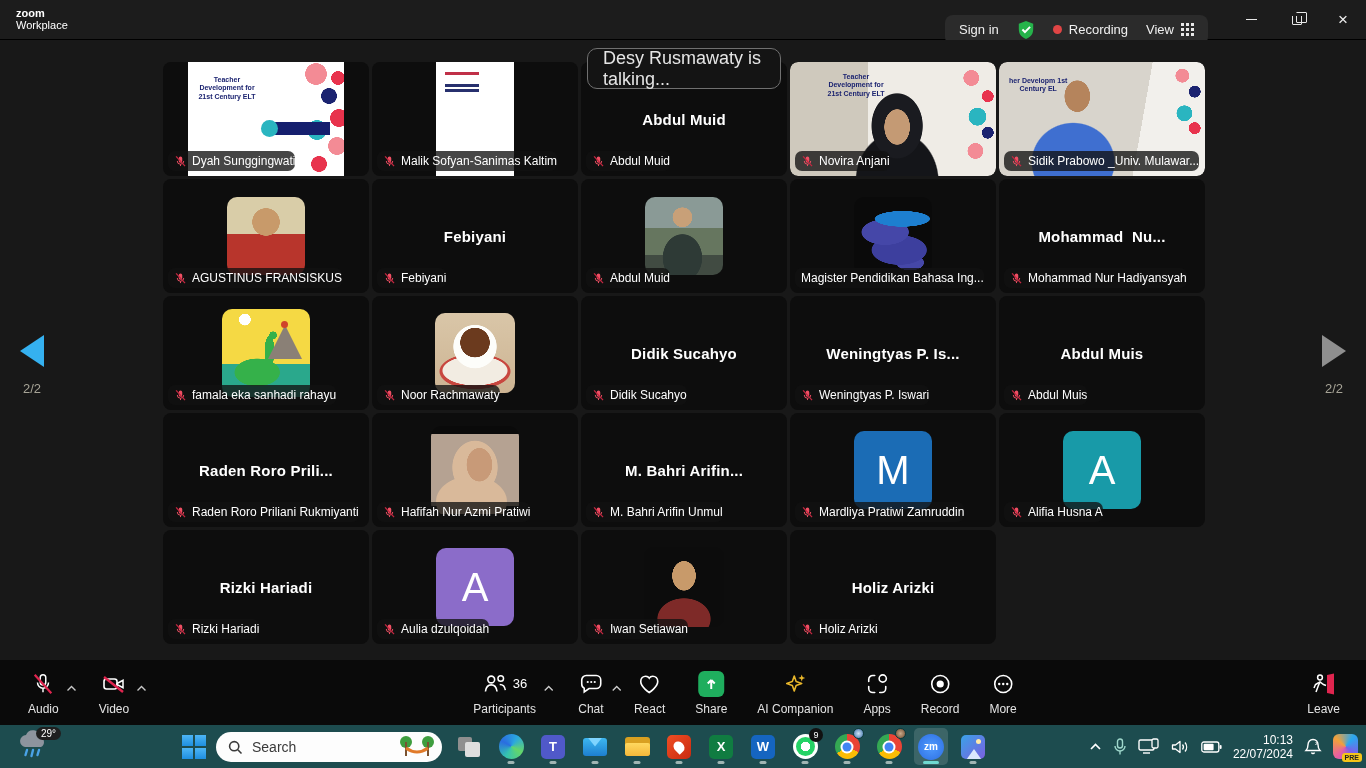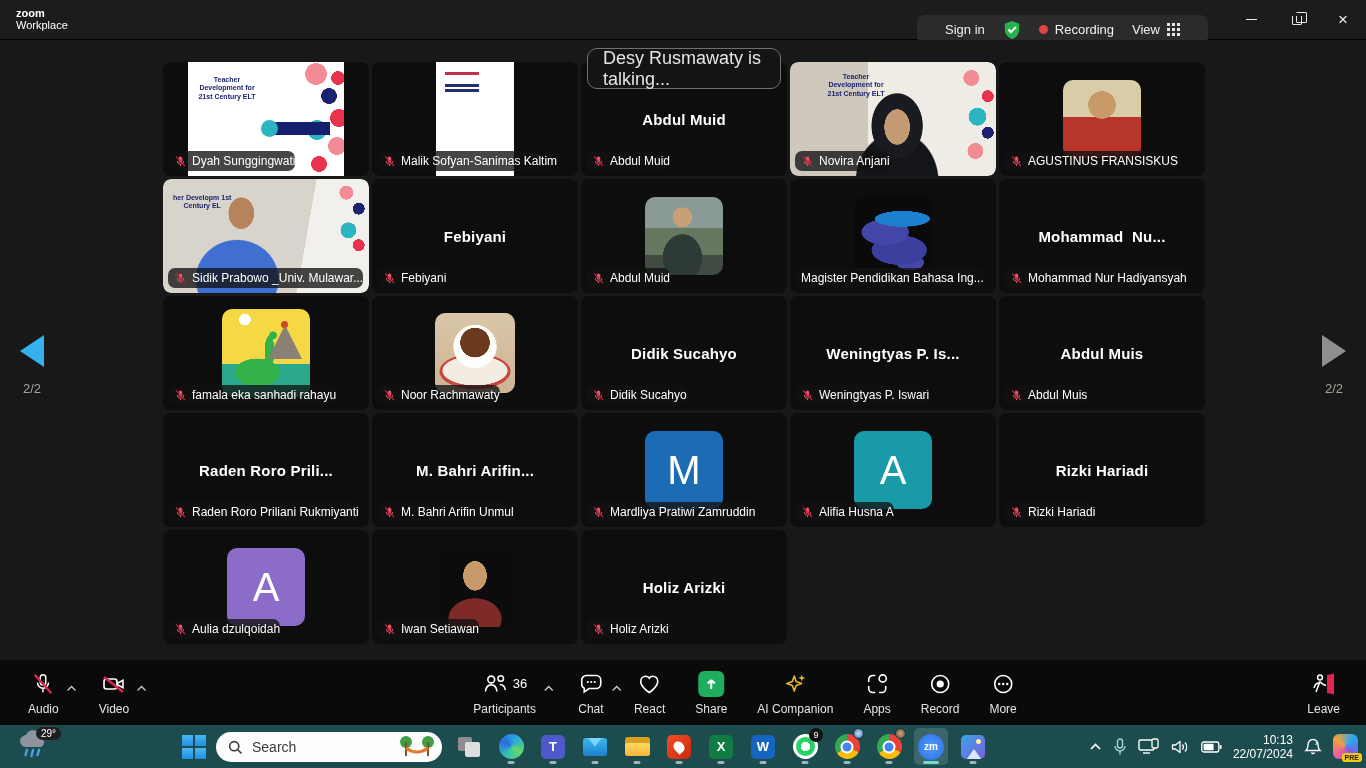--- a/index.html
+++ b/index.html
@@ -5,21 +5,21 @@
   *{margin:0;padding:0;box-sizing:border-box;}
   html,body{width:1366px;height:768px;overflow:hidden;}
   body{position:relative;background:#000;font-family:"Liberation Sans",sans-serif;color:#fff;-webkit-font-smoothing:antialiased;}
 
   
   .titlebar{position:absolute;top:0;left:0;right:0;height:40px;background:#1c1c1c;display:flex;align-items:center;border-bottom:1px solid #000;gap:36px;}
   .logo{margin-left:16px;line-height:1.05;}
   .logo .l1{font-size:11px;font-weight:700;color:#fff;}
   .logo .l2{font-size:11px;font-weight:500;color:#fff;}
   .tb-right{margin-left:auto;display:flex;align-items:center;}
-  .tb-pill{display:flex;align-items:center;gap:18px;background:#2b2b2b;border-radius:8px;height:30px;padding:0 28px;margin-right:20px;margin-top:20px;}
+  .tb-pill{display:flex;align-items:center;gap:18px;background:#2b2b2b;border-radius:8px;height:30px;padding:0 14px;margin-right:20px;margin-top:20px;}
   .tb-pill .txt{font-size:13px;color:#f0f0f0;}
   .rec{display:flex;align-items:center;gap:7px;font-size:13px;color:#f0f0f0;}
   .rec-dot{width:9px;height:9px;border-radius:50%;background:#e04545;}
   .viewbtn{display:flex;align-items:center;gap:7px;font-size:13px;color:#f0f0f0;}
   .winbtn{width:46px;height:40px;display:flex;align-items:center;justify-content:center;color:#eee;}
   .min-glyph{width:11px;height:1px;background:#e8e8e8;display:block;}
   .restore-glyph{position:relative;width:10px;height:10px;border:1px solid #e8e8e8;border-radius:1px;background:#1c1c1c;}
   .restore-glyph::before{content:"";position:absolute;top:-4px;left:3px;width:9px;height:9px;border:1px solid #e8e8e8;border-radius:1px;}
   .restore-glyph::after{content:"";position:absolute;top:-3px;left:-1px;width:11px;height:3px;background:#1c1c1c;}
   .close-glyph{font-size:17px;color:#eee;line-height:1;}
@@ -274,46 +274,46 @@
   <svg width="13" height="13" viewBox="0 0 20 20">
     <path d="M10 2.2a2.7 2.7 0 0 1 2.7 2.7v4.2a2.7 2.7 0 0 1-5.4 0V4.9A2.7 2.7 0 0 1 10 2.2z" fill="#ef5064"></path>
     <path d="M5 9.2a5 5 0 0 0 10 0" stroke="#ef5064" stroke-width="1.5" fill="none"></path>
     <line x1="10" y1="14.2" x2="10" y2="17" stroke="#ef5064" stroke-width="1.5"></line>
     <line x1="3.2" y1="2.2" x2="17" y2="17.2" stroke="#c22740" stroke-width="2"></line>
   </svg>
 <span>Novira Anjani</span>
         </div>
       </div>
       <div class="tile">
-        <div class="avatar art-agustinus"></div>
-        <div class="name-tag">
-  <svg width="13" height="13" viewBox="0 0 20 20">
-    <path d="M10 2.2a2.7 2.7 0 0 1 2.7 2.7v4.2a2.7 2.7 0 0 1-5.4 0V4.9A2.7 2.7 0 0 1 10 2.2z" fill="#ef5064"></path>
-    <path d="M5 9.2a5 5 0 0 0 10 0" stroke="#ef5064" stroke-width="1.5" fill="none"></path>
-    <line x1="10" y1="14.2" x2="10" y2="17" stroke="#ef5064" stroke-width="1.5"></line>
-    <line x1="3.2" y1="2.2" x2="17" y2="17.2" stroke="#c22740" stroke-width="2"></line>
-  </svg>
-<span>AGUSTINUS FRANSISKUS</span>
-        </div>
-      </div>
-      <div class="tile">
         <div class="video art-sidik">
           <div class="poster-text">her Developm 1st Century EL</div>
         </div>
         <div class="name-tag">
   <svg width="13" height="13" viewBox="0 0 20 20">
     <path d="M10 2.2a2.7 2.7 0 0 1 2.7 2.7v4.2a2.7 2.7 0 0 1-5.4 0V4.9A2.7 2.7 0 0 1 10 2.2z" fill="#ef5064"></path>
     <path d="M5 9.2a5 5 0 0 0 10 0" stroke="#ef5064" stroke-width="1.5" fill="none"></path>
     <line x1="10" y1="14.2" x2="10" y2="17" stroke="#ef5064" stroke-width="1.5"></line>
     <line x1="3.2" y1="2.2" x2="17" y2="17.2" stroke="#c22740" stroke-width="2"></line>
   </svg>
 <span>Sidik Prabowo _Univ. Mulawar...</span>
         </div>
       </div>
       <div class="tile">
+        <div class="avatar art-agustinus"></div>
+        <div class="name-tag">
+  <svg width="13" height="13" viewBox="0 0 20 20">
+    <path d="M10 2.2a2.7 2.7 0 0 1 2.7 2.7v4.2a2.7 2.7 0 0 1-5.4 0V4.9A2.7 2.7 0 0 1 10 2.2z" fill="#ef5064"></path>
+    <path d="M5 9.2a5 5 0 0 0 10 0" stroke="#ef5064" stroke-width="1.5" fill="none"></path>
+    <line x1="10" y1="14.2" x2="10" y2="17" stroke="#ef5064" stroke-width="1.5"></line>
+    <line x1="3.2" y1="2.2" x2="17" y2="17.2" stroke="#c22740" stroke-width="2"></line>
+  </svg>
+<span>AGUSTINUS FRANSISKUS</span>
+        </div>
+      </div>
+      <div class="tile">
         <div class="tile-center-name">Febiyani</div>
         <div class="name-tag">
   <svg width="13" height="13" viewBox="0 0 20 20">
     <path d="M10 2.2a2.7 2.7 0 0 1 2.7 2.7v4.2a2.7 2.7 0 0 1-5.4 0V4.9A2.7 2.7 0 0 1 10 2.2z" fill="#ef5064"></path>
     <path d="M5 9.2a5 5 0 0 0 10 0" stroke="#ef5064" stroke-width="1.5" fill="none"></path>
     <line x1="10" y1="14.2" x2="10" y2="17" stroke="#ef5064" stroke-width="1.5"></line>
     <line x1="3.2" y1="2.2" x2="17" y2="17.2" stroke="#c22740" stroke-width="2"></line>
   </svg>
 <span>Febiyani</span>
         </div>
@@ -411,20 +411,32 @@
       <div class="tile">
         <div class="tile-center-name">Raden Roro Prili...</div>
         <div class="name-tag">
   <svg width="13" height="13" viewBox="0 0 20 20">
     <path d="M10 2.2a2.7 2.7 0 0 1 2.7 2.7v4.2a2.7 2.7 0 0 1-5.4 0V4.9A2.7 2.7 0 0 1 10 2.2z" fill="#ef5064"></path>
     <path d="M5 9.2a5 5 0 0 0 10 0" stroke="#ef5064" stroke-width="1.5" fill="none"></path>
     <line x1="10" y1="14.2" x2="10" y2="17" stroke="#ef5064" stroke-width="1.5"></line>
     <line x1="3.2" y1="2.2" x2="17" y2="17.2" stroke="#c22740" stroke-width="2"></line>
   </svg>
 <span>Raden Roro Priliani Rukmiyanti</span>
+        </div>
+      </div>
+      <div class="tile">
+        <div class="avatar art-hafifah"></div>
+        <div class="name-tag">
+  <svg width="13" height="13" viewBox="0 0 20 20">
+    <path d="M10 2.2a2.7 2.7 0 0 1 2.7 2.7v4.2a2.7 2.7 0 0 1-5.4 0V4.9A2.7 2.7 0 0 1 10 2.2z" fill="#ef5064"></path>
+    <path d="M5 9.2a5 5 0 0 0 10 0" stroke="#ef5064" stroke-width="1.5" fill="none"></path>
+    <line x1="10" y1="14.2" x2="10" y2="17" stroke="#ef5064" stroke-width="1.5"></line>
+    <line x1="3.2" y1="2.2" x2="17" y2="17.2" stroke="#c22740" stroke-width="2"></line>
+  </svg>
+<span>Hafifah Nur Azmi Pratiwi</span>
         </div>
       </div>
       <div class="tile">
         <div class="tile-center-name">M. Bahri Arifin...</div>
         <div class="name-tag">
   <svg width="13" height="13" viewBox="0 0 20 20">
     <path d="M10 2.2a2.7 2.7 0 0 1 2.7 2.7v4.2a2.7 2.7 0 0 1-5.4 0V4.9A2.7 2.7 0 0 1 10 2.2z" fill="#ef5064"></path>
     <path d="M5 9.2a5 5 0 0 0 10 0" stroke="#ef5064" stroke-width="1.5" fill="none"></path>
     <line x1="10" y1="14.2" x2="10" y2="17" stroke="#ef5064" stroke-width="1.5"></line>
     <line x1="3.2" y1="2.2" x2="17" y2="17.2" stroke="#c22740" stroke-width="2"></line>

